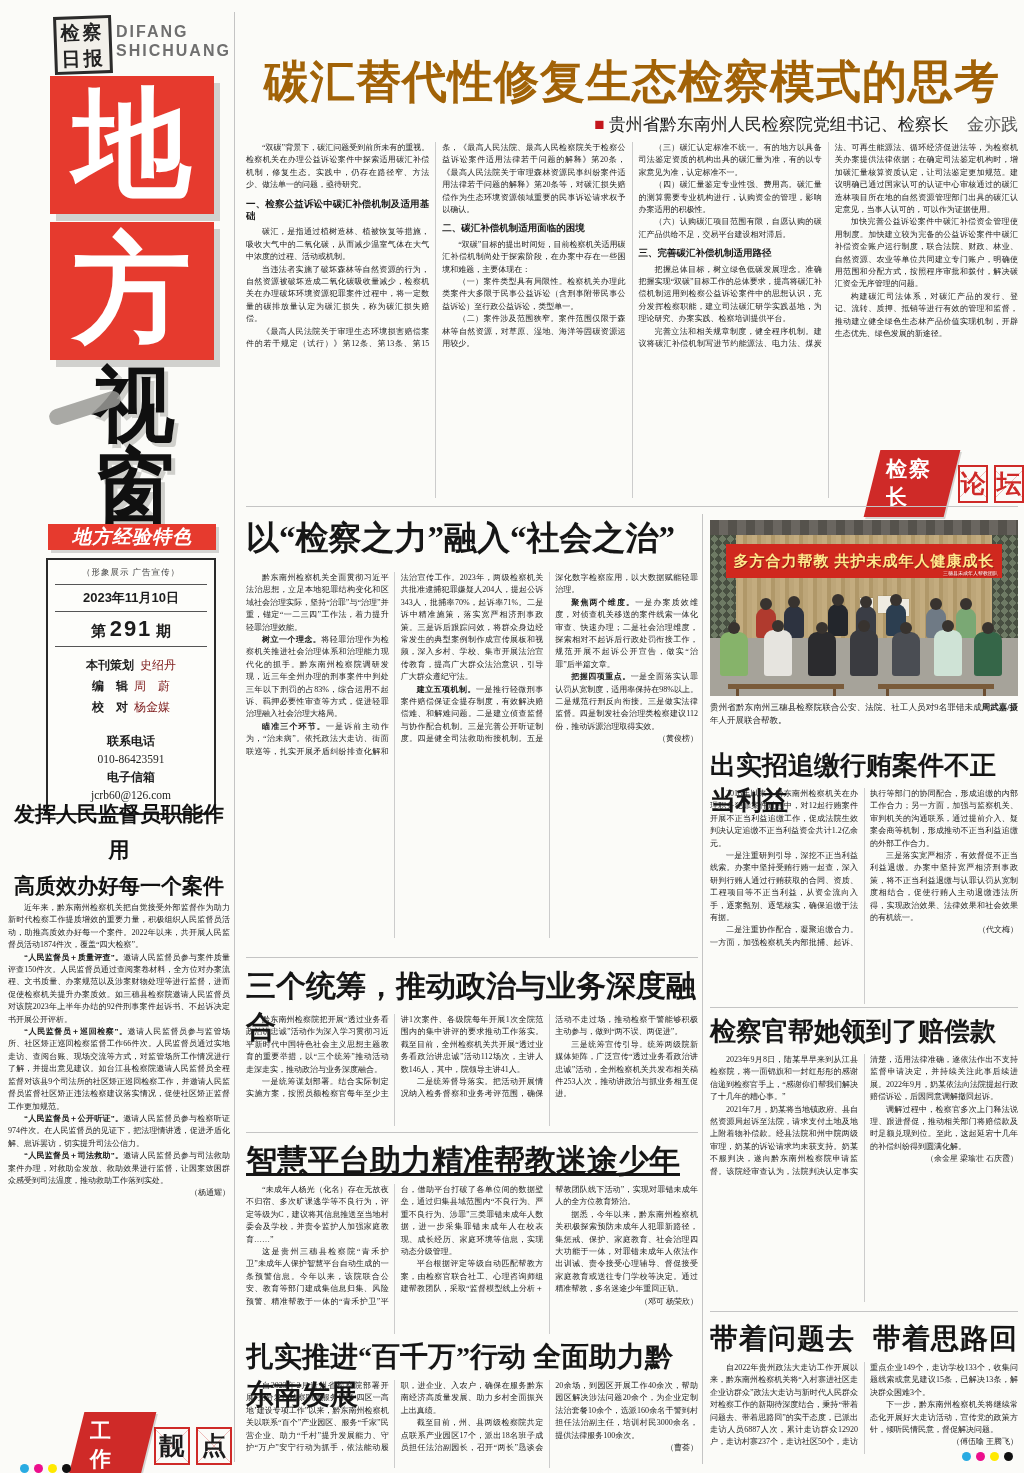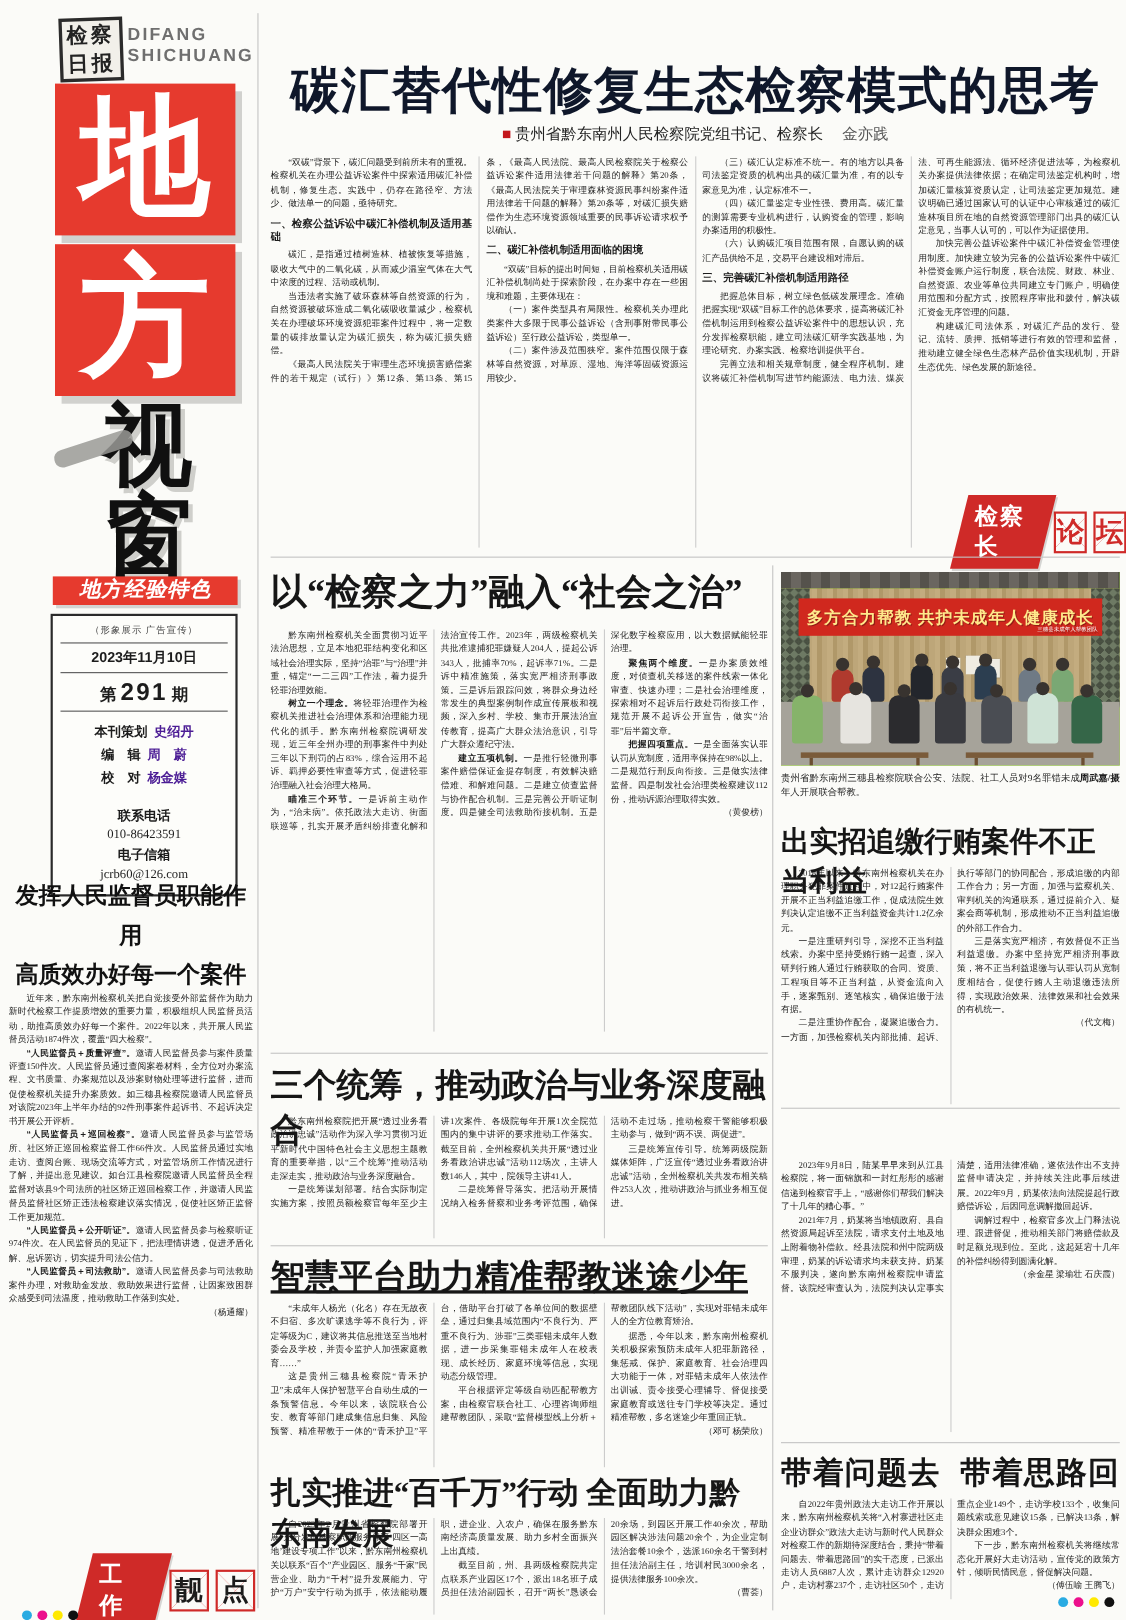--- a/index.html
+++ b/index.html
@@ -37,21 +37,21 @@
              text-align:center;font-style:italic;letter-spacing:1px;box-shadow:3px 3px 0 rgba(60,60,60,.2);}
   .infobox{position:absolute;left:40px;top:548px;width:160px;border:2px solid #2a2a2a;background:#fdfdfa;
            text-align:center;padding:7px 3px 9px;}
   .ib-tag{font-size:8.5px;color:#444;letter-spacing:1px;}
   .ib-date{font-size:13px;font-weight:700;border-top:1px solid #555;border-bottom:1px solid #555;
            margin:5px 4px 0;padding:4px 0;font-family:"Liberation Sans",sans-serif;}
   .ib-issue{font-size:15px;font-weight:700;border-bottom:1px solid #555;margin:0 4px 8px;padding:4px 0;}
   .ib-issue b{font-size:22px;font-family:"Liberation Sans",sans-serif;letter-spacing:2px;}
   .ib-staff{font-size:12px;line-height:21px;}
   .ib-staff .role{font-family:"Liberation Sans",sans-serif;font-weight:700;margin-right:6px;}
-  .ib-staff .nm{font-style:normal;color:#4c1d95;font-weight:bold;}
+  .ib-staff .nm{font-style:normal;color:#7f1d1d;}
   .ib-contact{margin-top:14px;font-size:11.5px;line-height:18px;}
   .ib-contact .lbl{font-family:"Liberation Sans",sans-serif;font-weight:700;font-size:12px;}
   .left-title{position:absolute;left:0;top:786px;width:226px;margin:0;text-align:center;
               font-size:21px;line-height:36px;font-weight:700;color:#111;}
   .left-body{position:absolute;left:2px;top:892px;width:222px;height:500px;}
   
   .badge{display:flex;align-items:center;}
   .badge .b-red{background:#cf2a28;color:#fff;font-family:"Liberation Sans",sans-serif;font-weight:900;
                 font-size:21px;padding:5px 14px 6px;transform:skewX(-14deg);box-shadow:2px 2px 0 rgba(0,0,0,.15);}
   .badge .b-red i{display:inline-block;transform:skewX(14deg);font-style:normal;letter-spacing:2px;}
@@ -60,22 +60,22 @@
                 background-image:linear-gradient(45deg,transparent 49.3%,rgba(207,42,40,.30) 49.3%,rgba(207,42,40,.30) 50.7%,transparent 50.7%),
                                  linear-gradient(-45deg,transparent 49.3%,rgba(207,42,40,.30) 49.3%,rgba(207,42,40,.30) 50.7%,transparent 50.7%);}
   .forum .b-box{color:#cf2a28;}
   .work  .b-box{color:#1c1c1c;}
   .cmyk{display:flex;gap:5px;}
   .cmyk i{width:9px;height:9px;border-radius:50%;display:block;}
   .cmyk i:nth-child(1){background:#29abe2}.cmyk i:nth-child(2){background:#ec0f8c}
   .cmyk i:nth-child(3){background:#ffe900}.cmyk i:nth-child(4){background:#111}
   
   .lead-title{position:absolute;left:246px;top:52px;width:772px;margin:0;text-align:center;
-              font-size:45px;font-weight:900;color:#0f172a;letter-spacing:1px;}
-  .lead-byline{position:absolute;left:246px;top:113px;width:772px;text-align:center;font-size:14px;color:#222;}
+              font-size:45px;font-weight:900;color:#a16207;letter-spacing:1px;}
+  .lead-byline{position:absolute;left:246px;top:113px;width:772px;text-align:right;font-size:17px;color:#222;}
   .lead-byline .mk{color:#c3161c;}
   .lead-byline .an{margin-left:14px;color:#555;}
   .lead-body{position:absolute;left:246px;top:142px;width:772px;height:356px;}
   .forum{position:absolute;left:872px;top:450px;}
   .sec-title{margin:0;text-align:left;font-weight:700;color:#161616;}
   .social-t{position:absolute;left:246px;top:516px;width:452px;font-size:33px;}
   .social-b{position:absolute;left:246px;top:572px;width:452px;height:366px;}
   .overall-t{position:absolute;left:246px;top:966px;width:452px;font-size:30px;}
   .overall-b{position:absolute;left:246px;top:1014px;width:452px;height:112px;}
   .smart-t{position:absolute;left:246px;top:1140px;width:452px;font-size:31px;text-decoration:underline;}
@@ -279,20 +279,21 @@
   <div class="bribery-b body-text cols2">
       <p>2018年以来，黔东南州检察机关在办理职务犯罪案件过程中，对12起行贿案件开展不正当利益追缴工作，促成法院生效判决认定追缴不正当利益资金共计1.2亿余元。</p>
       <p>一是注重研判引导，深挖不正当利益线索。办案中坚持受贿行贿一起查，深入研判行贿人通过行贿获取的合同、资质、工程项目等不正当利益，从资金流向入手，逐案甄别、逐笔核实，确保追缴于法有据。</p>
       <p>二是注重协作配合，凝聚追缴合力。一方面，加强检察机关内部批捕、起诉、执行等部门的协同配合，形成追缴的内部工作合力；另一方面，加强与监察机关、审判机关的沟通联系，通过提前介入、疑案会商等机制，形成推动不正当利益追缴的外部工作合力。</p>
       <p>三是落实宽严相济，有效督促不正当利益退缴。办案中坚持宽严相济刑事政策，将不正当利益退缴与认罪认罚从宽制度相结合，促使行贿人主动退缴违法所得，实现政治效果、法律效果和社会效果的有机统一。</p>
       <p class="au">（代文梅）</p>
     </div>
 
   <div class="rule-h" style="left:710px;top:1007px;width:308px"></div>
 
+  <h2 class="sec-title comp-t">检察官帮她领到了赔偿款</h2>
   <div class="comp-b body-text cols2">
       <p>2023年9月8日，陆某早早来到从江县检察院，将一面锦旗和一封红彤彤的感谢信递到检察官手上，“感谢你们帮我们解决了十几年的糟心事。”</p>
       <p>2021年7月，奶某将当地镇政府、县自然资源局起诉至法院，请求支付土地及地上附着物补偿款。经县法院和州中院两级审理，奶某的诉讼请求均未获支持。奶某不服判决，遂向黔东南州检察院申请监督。该院经审查认为，法院判决认定事实清楚，适用法律准确，遂依法作出不支持监督申请决定，并持续关注此事后续进展。2022年9月，奶某依法向法院提起行政赔偿诉讼，后因同意调解撤回起诉。</p>
       <p>调解过程中，检察官多次上门释法说理、跟进督促，推动相关部门将赔偿款及时足额兑现到位。至此，这起延宕十几年的补偿纠纷得到圆满化解。</p>
       <p class="au">（余金星 梁瑜壮 石庆霞）</p>
     </div>
 
   <div class="rule-h" style="left:710px;top:1311px;width:308px"></div>
 
   <h2 class="sec-title visit-t">

